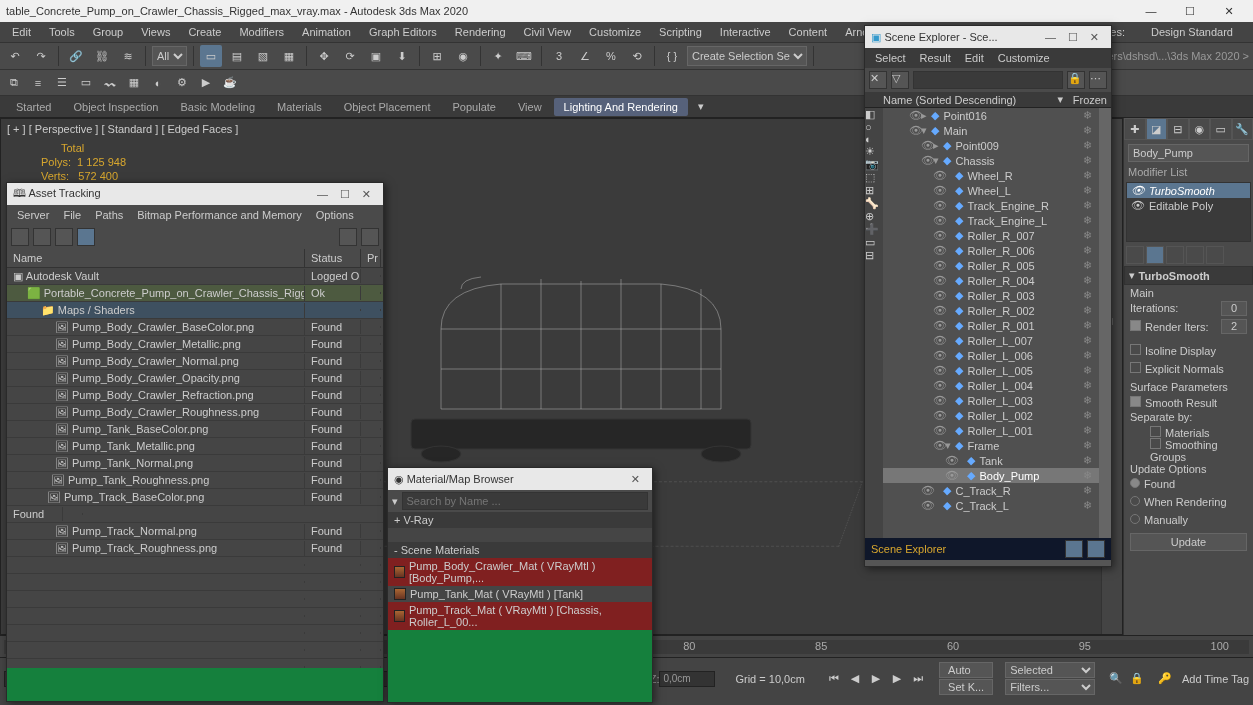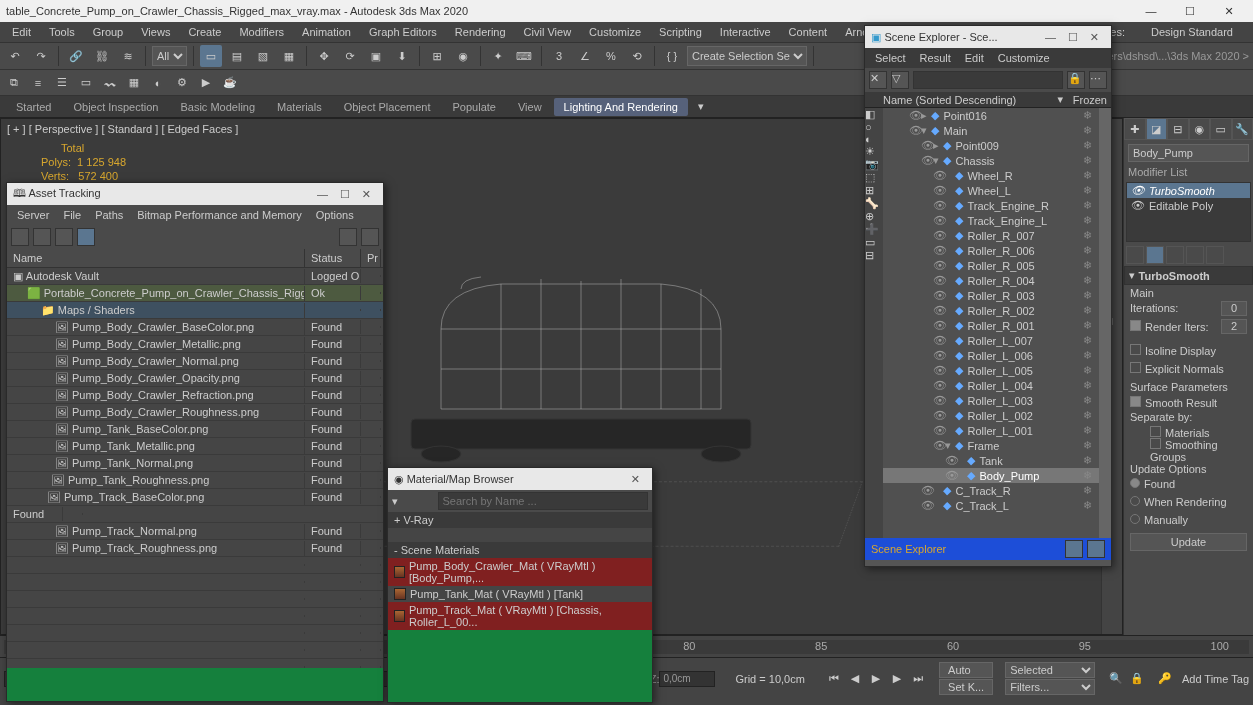--- a/index.html
+++ b/index.html
@@ -74,21 +74,21 @@
 
 .wire{position:absolute;left:400px;top:150px;width:360px;height:230px;}
 .wire svg{width:100%;height:100%;}
 .selring{position:absolute;left:590px;top:390px;width:60px;height:40px;border:1px solid #4a7;border-radius:50%;}
 .grid{position:absolute;left:370px;top:330px;width:480px;height:130px;border:1px dashed #555;transform:skew(-20deg) scaleY(.5);}
 
 .mrow{padding:2px 6px;display:flex;align-items:center;gap:4px;}
 .mrow .sw{width:12px;height:12px;background:linear-gradient(#a63,#632);border:1px solid #222;}
 .mrow.sel{background:#802020;}
 
-.sxfoot{height:22px;background:#1d4ed8;display:flex;align-items:center;padding:0 6px;gap:4px;}
+.sxfoot{height:22px;background:#0f172a;display:flex;align-items:center;padding:0 6px;gap:4px;}
 .sxfoot .lab{color:#d8a72e;}
 svg{display:block;}
 </style>
 </head>
 <body>
 
 <div class="titlebar">
   <span>table_Concrete_Pump_on_Crawler_Chassis_Rigged_max_vray.max - Autodesk 3ds Max 2020</span>
   <span class="wbtns">
     <span>—</span>
@@ -505,21 +505,21 @@
 </div>
 
 <div class="panel" style="left:387px;top:467px;width:266px;height:236px">
   <div class="pt-title">
     <span><span>◉</span> <span>Material/Map Browser</span></span>
     <span class="btns"><span>✕</span></span>
   </div>
   <div style="padding:2px 4px;background:#4a4a4a">
     <div style="display:flex;align-items:center;gap:4px">
       <span>▾</span>
-      <input type="text" style="flex: 1 1 0%; background: rgb(58, 58, 58); border: 1px solid rgb(51, 51, 51); color: rgb(153, 153, 153); height: 18px; padding: 0px 4px; margin-left: 36px;" placeholder="Search by Name ...">
+      <input type="text" style="flex: 1 1 0%; background: rgb(58, 58, 58); border: 1px solid rgb(51, 51, 51); color: rgb(153, 153, 153); height: 18px; padding: 0px 4px;" placeholder="Search by Name ...">
     </div>
   </div>
   <div style="background:#454545">
     <div class="mrow" style="background:#3a3a3a">+ V-Ray</div>
     <div style="height:14px"></div>
     <div class="mrow" style="background:#3a3a3a">- Scene Materials</div>
     <div id="mat-rows">
         <div class="mrow sel">
           <span class="sw"></span>
           <span>Pump_Body_Crawler_Mat  ( VRayMtl )  [Body_Pump,...</span>

